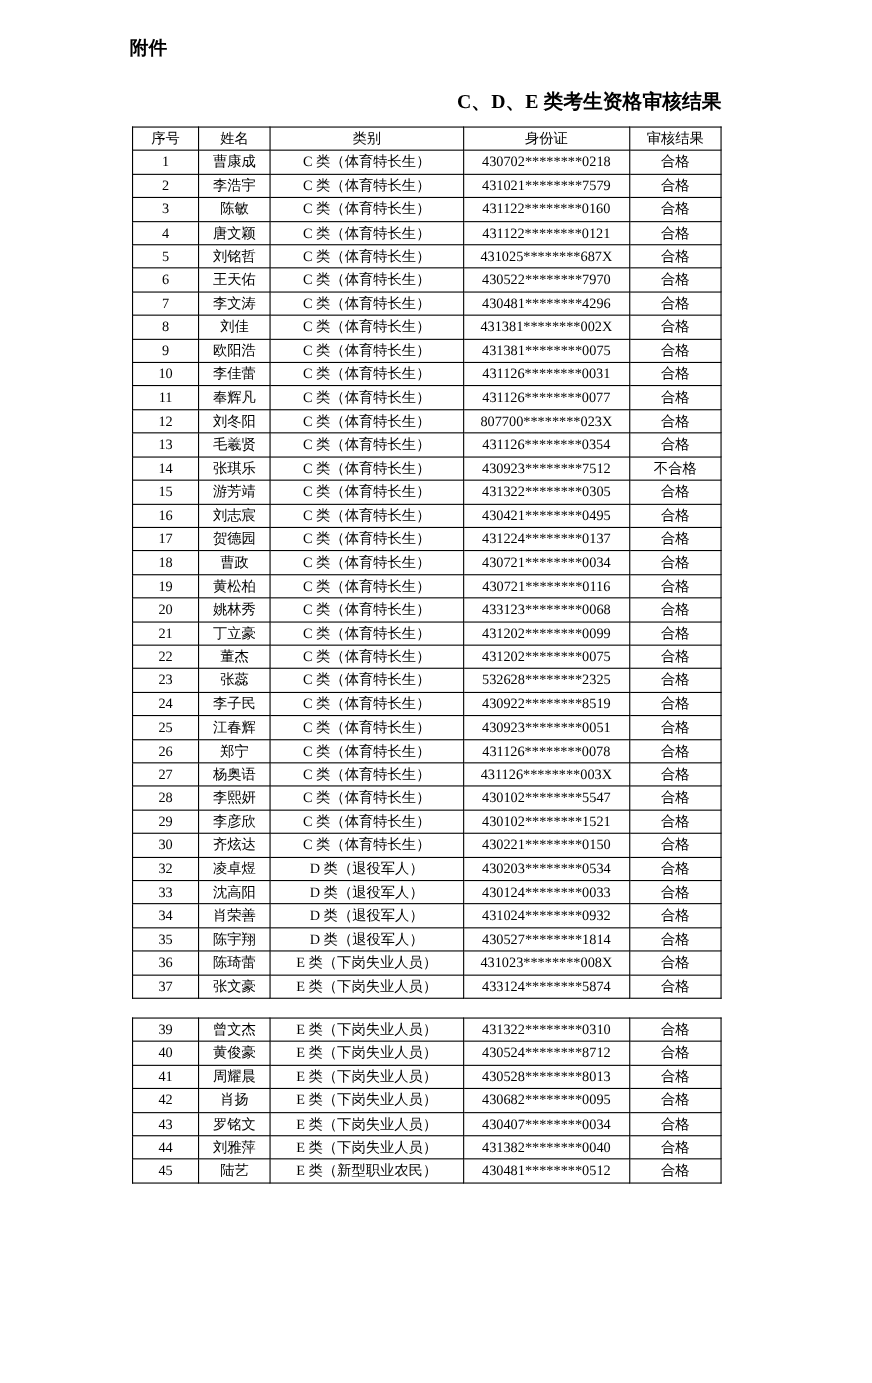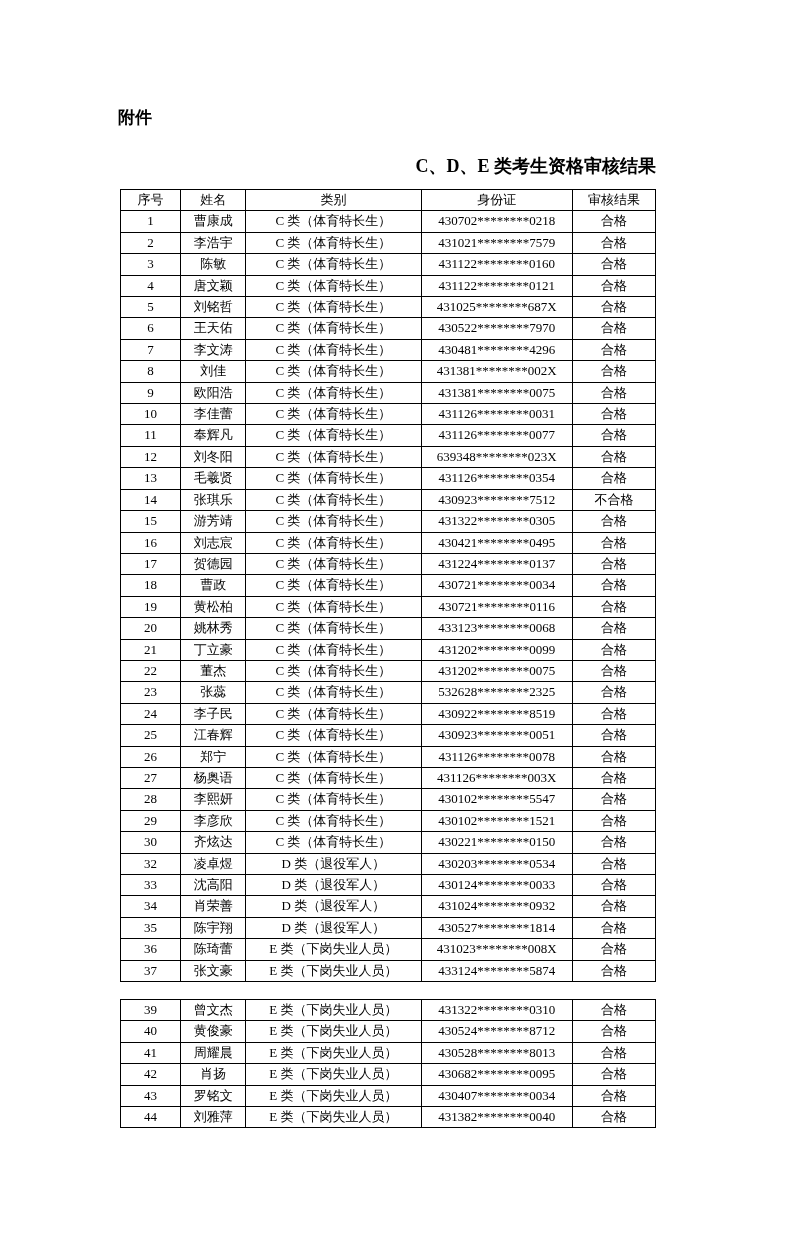--- a/index.html
+++ b/index.html
@@ -10,21 +10,21 @@
     font-family: "Liberation Serif", "DejaVu Serif", serif;
   }
   .page {
     position: relative;
     width: 793px;
     height: 1257px;
     background: #ffffff;
     overflow: hidden;
   }
   .attachment {
-    padding-top: 106px;
+    padding-top: 32px;
     margin-left: 118px;
     font-size: 17px;
     font-weight: bold;
     line-height: 23px;
   }
   .doc-title {
     margin: 25px 0 0 120px;
     width: 536px;
     text-align: right;
     font-size: 18px;
@@ -160,21 +160,21 @@
           <td>11</td>
           <td>奉辉凡</td>
           <td>C 类（体育特长生）</td>
           <td>431126********0077</td>
           <td>合格</td>
         </tr>
         <tr>
           <td>12</td>
           <td>刘冬阳</td>
           <td>C 类（体育特长生）</td>
-          <td>639348********023X</td>
+          <td>807700********023X</td>
           <td>合格</td>
         </tr>
         <tr>
           <td>13</td>
           <td>毛羲贤</td>
           <td>C 类（体育特长生）</td>
           <td>431126********0354</td>
           <td>合格</td>
         </tr>
         <tr>
@@ -387,16 +387,23 @@
           <td>430407********0034</td>
           <td>合格</td>
         </tr>
         <tr>
           <td>44</td>
           <td>刘雅萍</td>
           <td>E 类（下岗失业人员）</td>
           <td>431382********0040</td>
           <td>合格</td>
         </tr>
+        <tr>
+          <td>45</td>
+          <td>陆艺</td>
+          <td>E 类（新型职业农民）</td>
+          <td>430481********0512</td>
+          <td>合格</td>
+        </tr>
       </tbody>
   </table>
 
 </div>
 
 </body></html>

